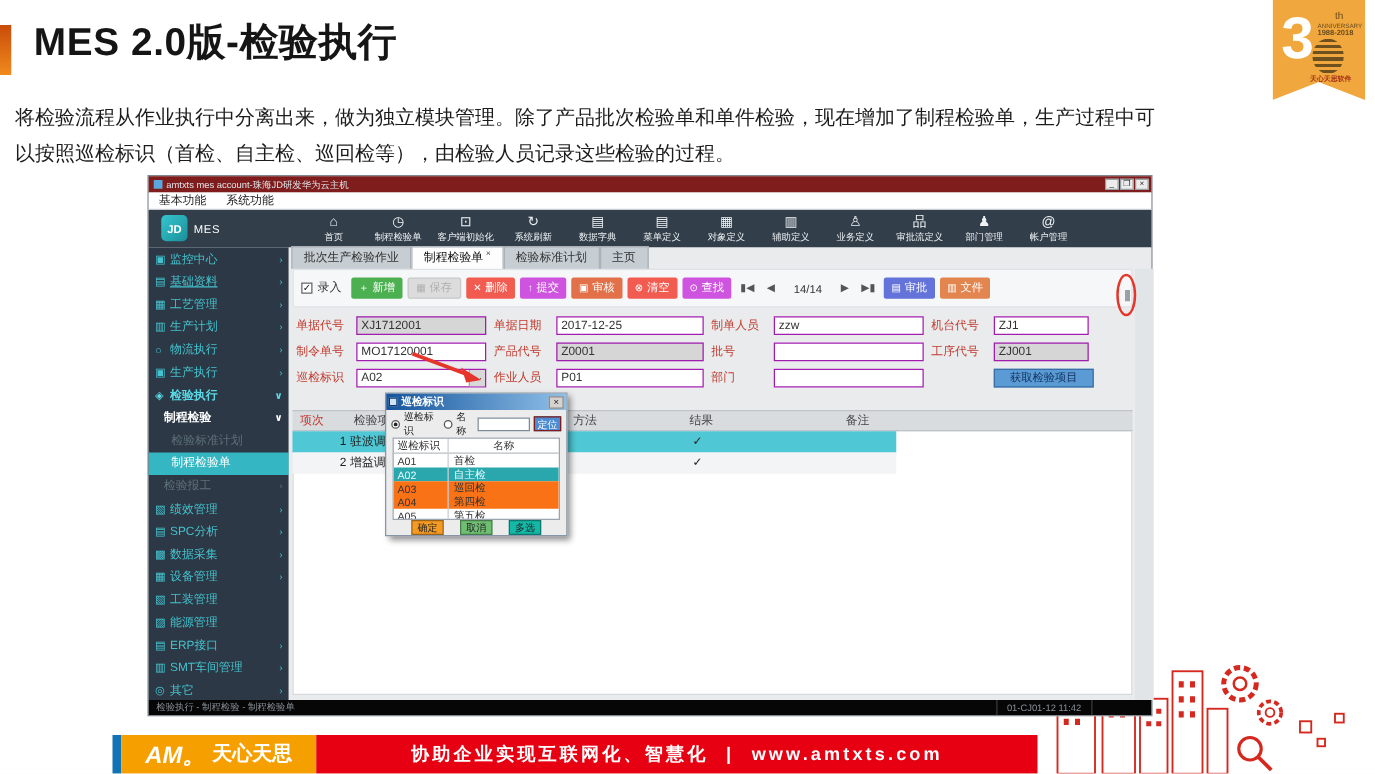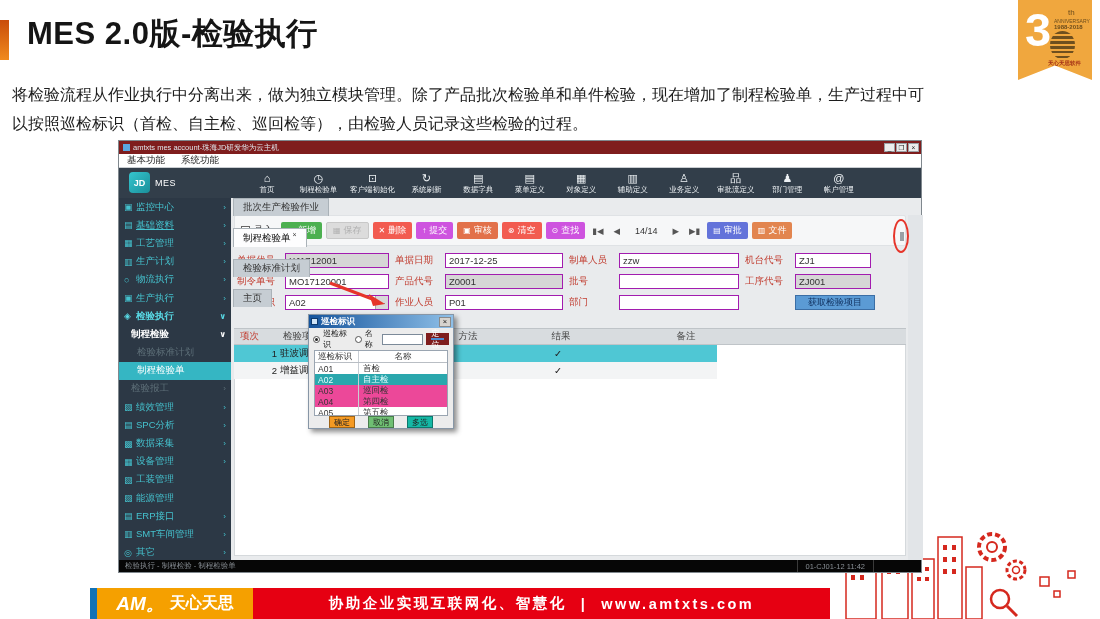--- a/index.html
+++ b/index.html
@@ -60,21 +60,21 @@
   .sb.open { color:#59dae6; font-weight:700; }
   .sb.sub1 { padding-left:12px; color:#fff; font-weight:700; }
   .sb.dim2 { padding-left:18px; color:#5e7079; }
   .sb.active { padding-left:18px; background:#35b6c3; color:#fff; }
   .sb.dim1 { padding-left:12px; color:#5e7079; }
 
   .main { flex:1; position:relative; background:#e9ebed; min-width:0; }
   .scrollstrip { position:absolute; left:677px; top:17px; width:15px; bottom:0; background:#e2e5e8; }
 
   
-  .tabs { position:absolute; left:2px; top:0; height:17px; display:flex; gap:12px; align-items:flex-start; z-index:2;flex-direction:column;}
+  .tabs { position:absolute; left:2px; top:0; height:17px; display:flex; gap:0; align-items:flex-end; z-index:2;}
   .tab { background:#c6cdd3; border:1px solid #aab2b8; border-bottom:none; color:#333;
          font-size:9.5px; padding:2px 9px 2px 9px; white-space:nowrap; }
   .tab.active { background:#fdfdfe; color:#0b0b0b; }
   .tab .tclose { font-size:7px; vertical-align:super; margin-left:2px; color:#444; }
 
   
   .tbar { position:absolute; left:3px; top:17px; width:672px; height:31px; background:#f6f7f8;
           border:1px solid #dfe2e5; border-radius:2px; display:flex; align-items:center;
           padding:0 6px; gap:4px; z-index:1; }
   .ckbox { width:9px; height:9px; border:1px solid #666; background:#fff; font-size:8px;
@@ -138,31 +138,31 @@
   .dtitle .dt-ic { width:7px; height:7px; background:#cfe4f7; border:1px solid #0d3a6e; margin-right:3px; }
   .dtitle .dt-tx { flex:1; font-size:8.5px; font-weight:700; color:#fff; }
   .dclose { width:12px; height:10px; background:#d6d3ce; border:1px solid #8a8a8a; color:#111;
             font-size:7.5px; line-height:8px; text-align:center; }
   .dctrl { flex:0 0 16px; display:flex; align-items:center; padding:0 4px; gap:3px;
            font-size:8px; color:#222; }
   .radio { width:7px; height:7px; border:1px solid #555; border-radius:50%; background:#fff; flex:0 0 auto;
            display:flex; align-items:center; justify-content:center; }
   .radio.sel::after { content:""; width:3px; height:3px; background:#222; border-radius:50%; }
   .dinput { width:46px; height:11px; background:#fff; border:1px solid #7c8a99; }
-  .dlocate { width:24px; height:12px; background:#4d8bd3; border:5px solid #7f1d1d; color:#fff;
+  .dlocate { width:24px; height:12px; background:#4d8bd3; border:1px solid #7f1d1d; color:#fff;
              font-size:8px; display:flex; align-items:center; justify-content:center; }
   .dgrid { margin:0 5px; background:#fff; border:1px solid #9aa5b1; height:70px; font-size:8.5px;
            color:#333; overflow:hidden; }
   .drow { display:flex; height:11px; align-items:center; }
   .drow.head { height:12px; border-bottom:1px solid #b9bec4; }
   .dc1 { width:44px; padding-left:3px; border-right:1px solid #c9ced4; height:100%;
          display:flex; align-items:center; }
   .dc2 { flex:1; padding-left:4px; height:100%; display:flex; align-items:center; }
   .drow.head .dc2 { justify-content:center; padding-left:0; }
-  .drow.stripe { background:#ec4899; }
+  .drow.stripe { background:#f97316; }
   .drow.dsel { background:#2aa7ad; color:#e8fdff; }
   .dbtns { flex:1; display:flex; align-items:center; justify-content:center; gap:13px; }
   .dbtn { width:26px; height:12px; font-size:8px; display:flex; align-items:center;
           justify-content:center; color:#222; border:1px solid rgba(0,0,0,.35); }
   .dbtn.ok { background:#f59a23; }
   .dbtn.cancel { background:#6fbf73; }
   .dbtn.multi { background:#14b8a6; }
 
   
   .wstatus { flex:0 0 12px; background:#060606; display:flex; align-items:center; font-size:7.5px;

